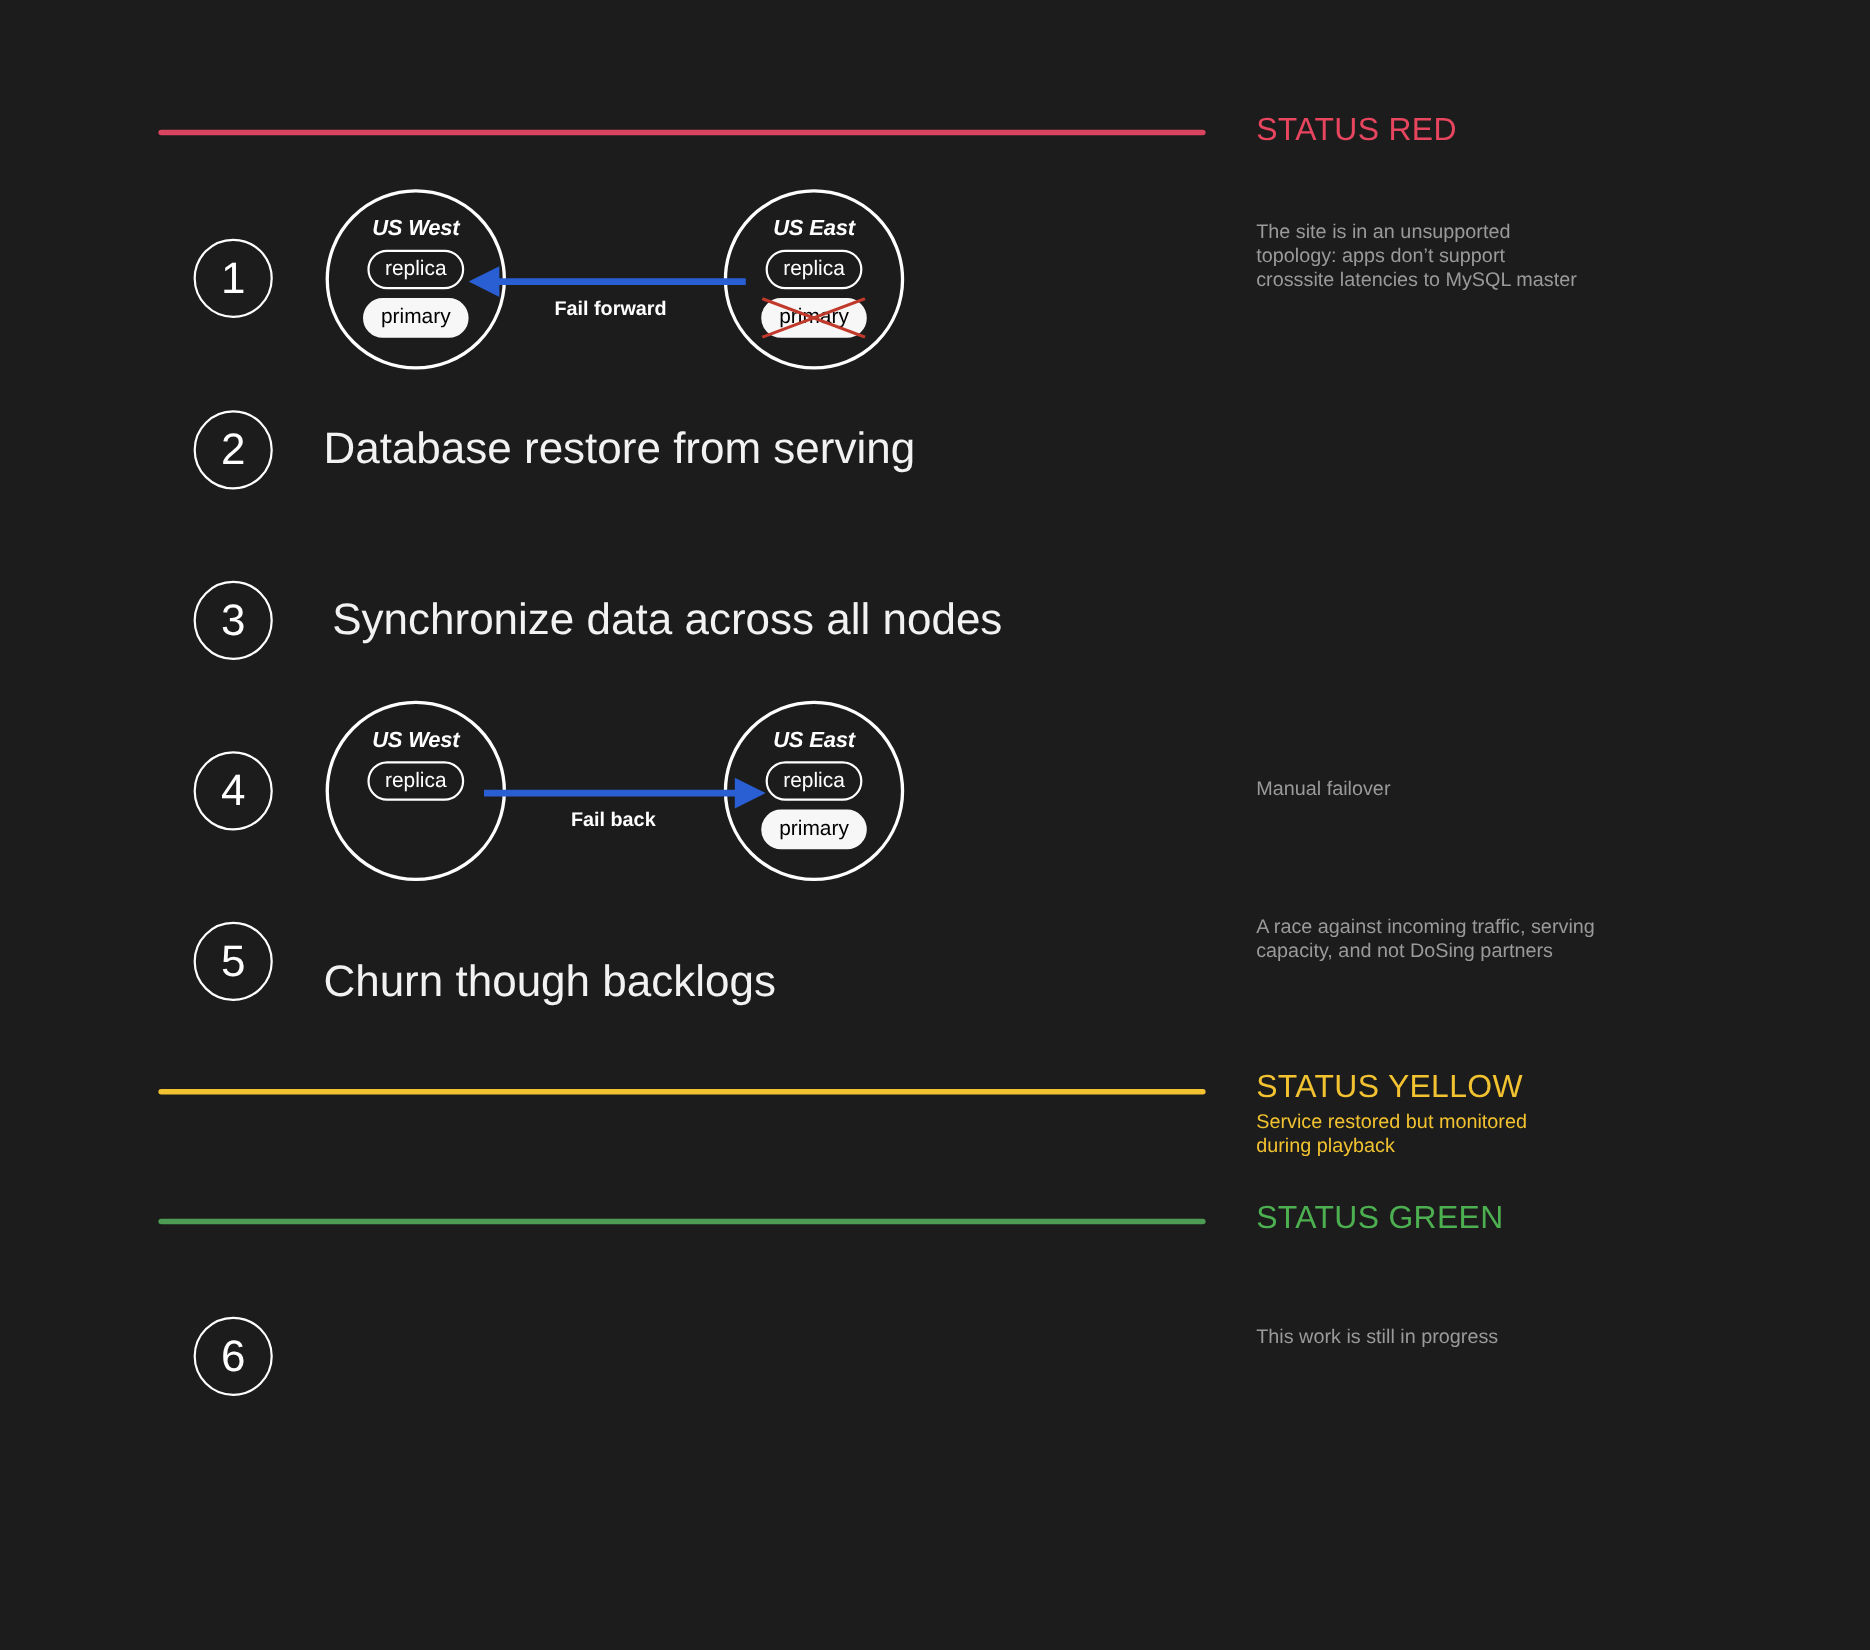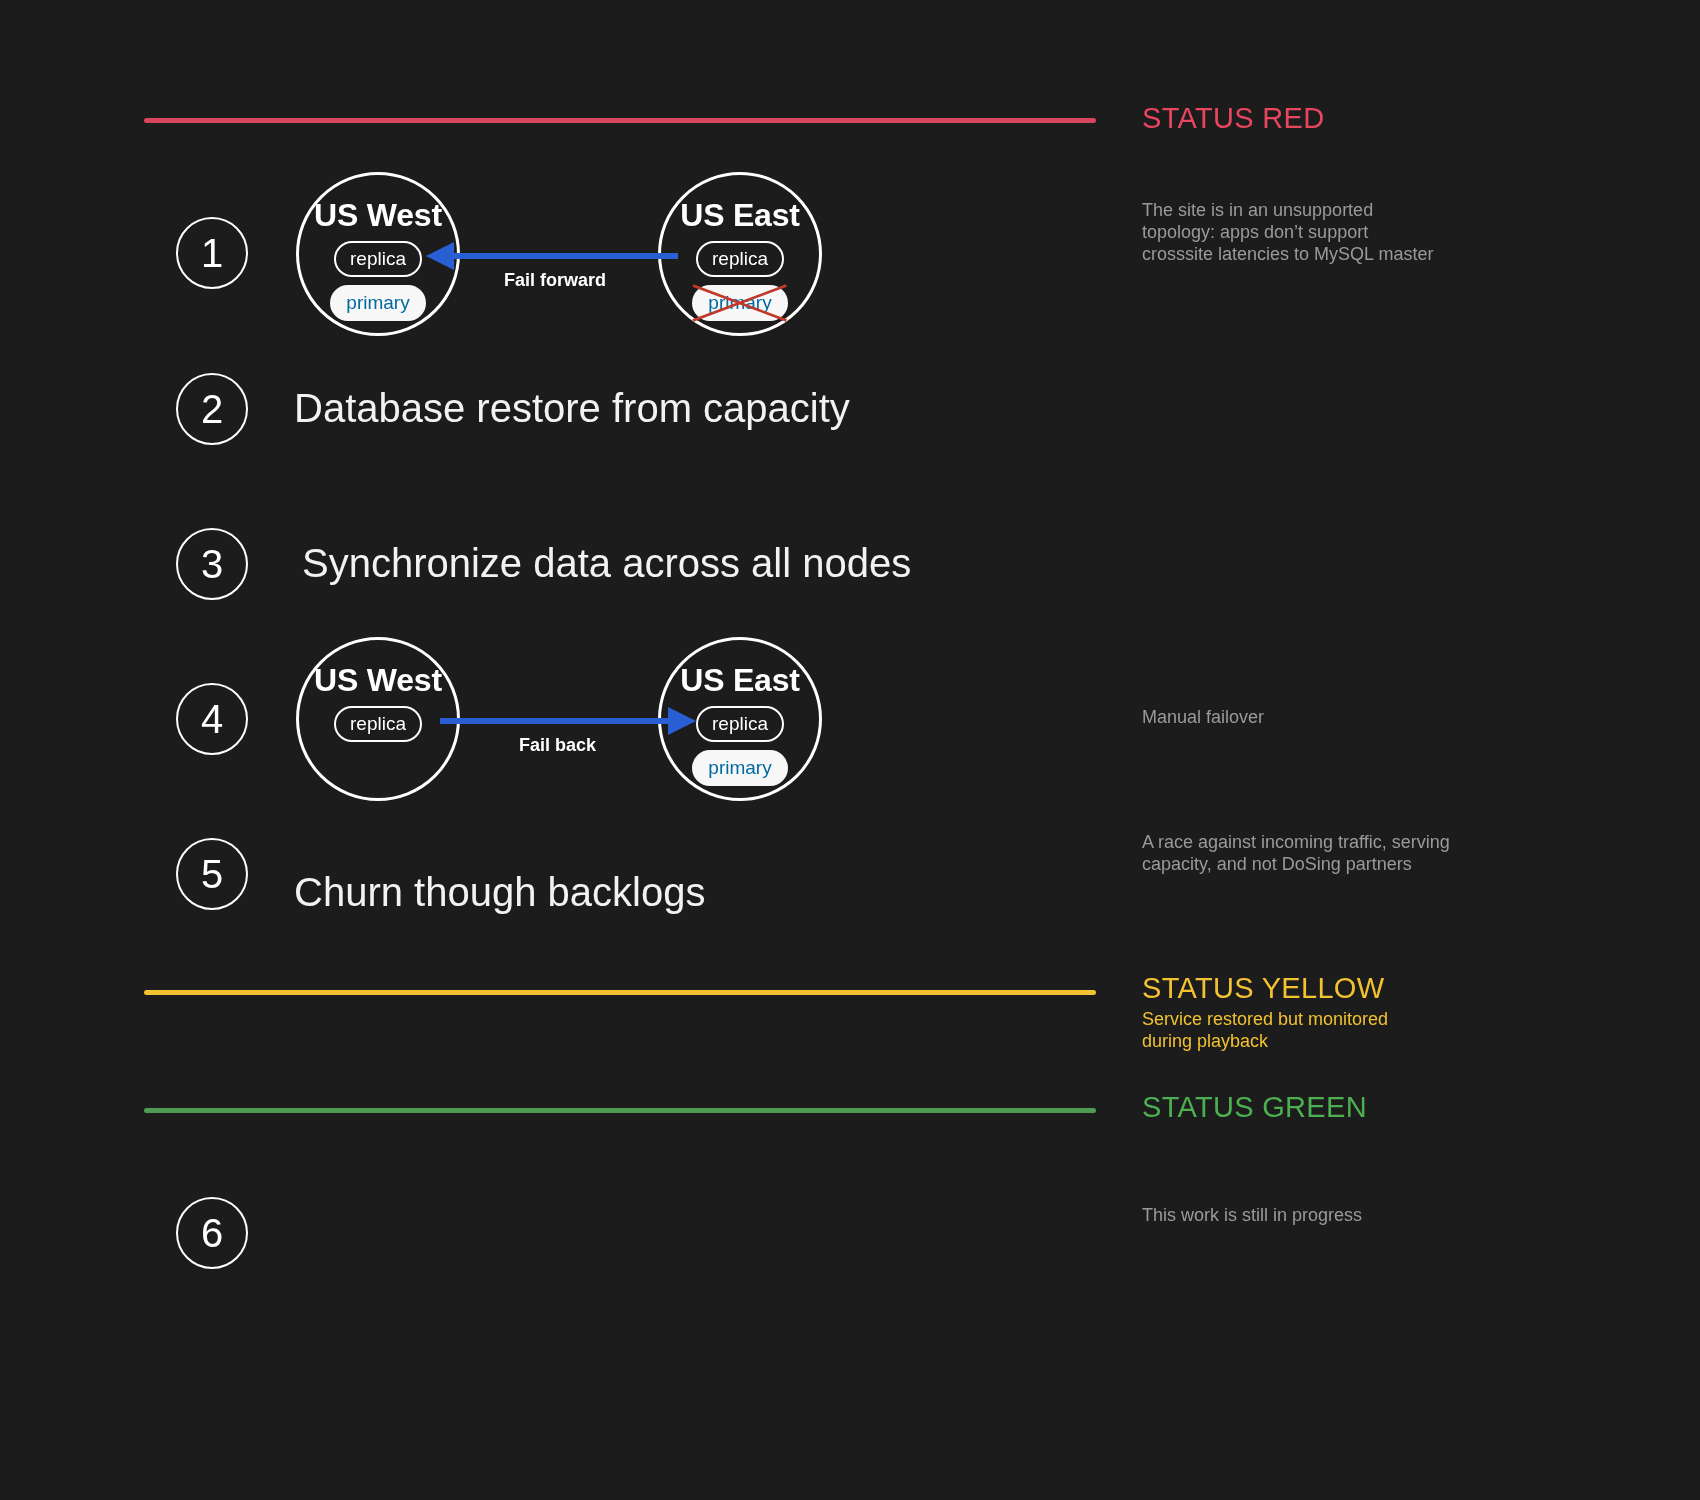--- a/index.html
+++ b/index.html
@@ -77,43 +77,44 @@
     border: 3.5px solid #ffffff;
     border-radius: 50%;
     display: flex;
     flex-direction: column;
     align-items: center;
     justify-content: flex-start;
     padding-top: 22px;
   }
   .region-title {
     color: #ffffff;
-    font-size: 32px;
+    font-size: 20px;
     font-weight: bold;
     letter-spacing: -0.2px;
     margin-bottom: 7px;
+    font-style: italic;
   }
   .pill {
     position: relative;
     min-width: 80px;
     padding: 5px 14px;
     border-radius: 999px;
     font-size: 19px;
     text-align: center;
     margin-bottom: 8px;
     white-space: nowrap;
   }
   .pill.outline {
     border: 2.5px solid #ffffff;
     color: #ffffff;
     background: transparent;
   }
   .pill.filled {
     background: #f7f7f7;
-    color: #0369a1;
+    color: #000000;
     border: 2.5px solid #f7f7f7;
   }
   .pill .strike-x {
     position: absolute;
     left: -4px;
     top: -4px;
     width: calc(100% + 8px);
     height: calc(100% + 8px);
     pointer-events: none;
   }
@@ -159,21 +160,21 @@
 
   <div class="arrow-wrap" style="left:420px; top:240px;">
     <svg width="260" height="32" viewBox="0 0 260 32">
       <line x1="30" y1="16" x2="258" y2="16" stroke="#2a5fd4" stroke-width="6"></line>
       <polygon points="6,16 34,2 34,30" fill="#2a5fd4"></polygon>
     </svg>
   </div>
   <div class="arrow-label" style="left:504px; top:270px;">Fail forward</div>
 
   <div class="step-num" style="left:176px; top:373px;">2</div>
-  <div class="step-text" style="left:294px; top:386px;">Database restore from capacity</div>
+  <div class="step-text" style="left:294px; top:386px;">Database restore from serving</div>
 
   <div class="step-num" style="left:176px; top:528px;">3</div>
   <div class="step-text" style="left:302px; top:541px;">Synchronize data across all nodes</div>
 
   <div class="step-num" style="left:176px; top:683px;">4</div>
 
   <div class="region" style="left:296px; top:637px;">
     <div class="region-title">US West</div>
     <div class="pill outline">replica</div>
   </div>

